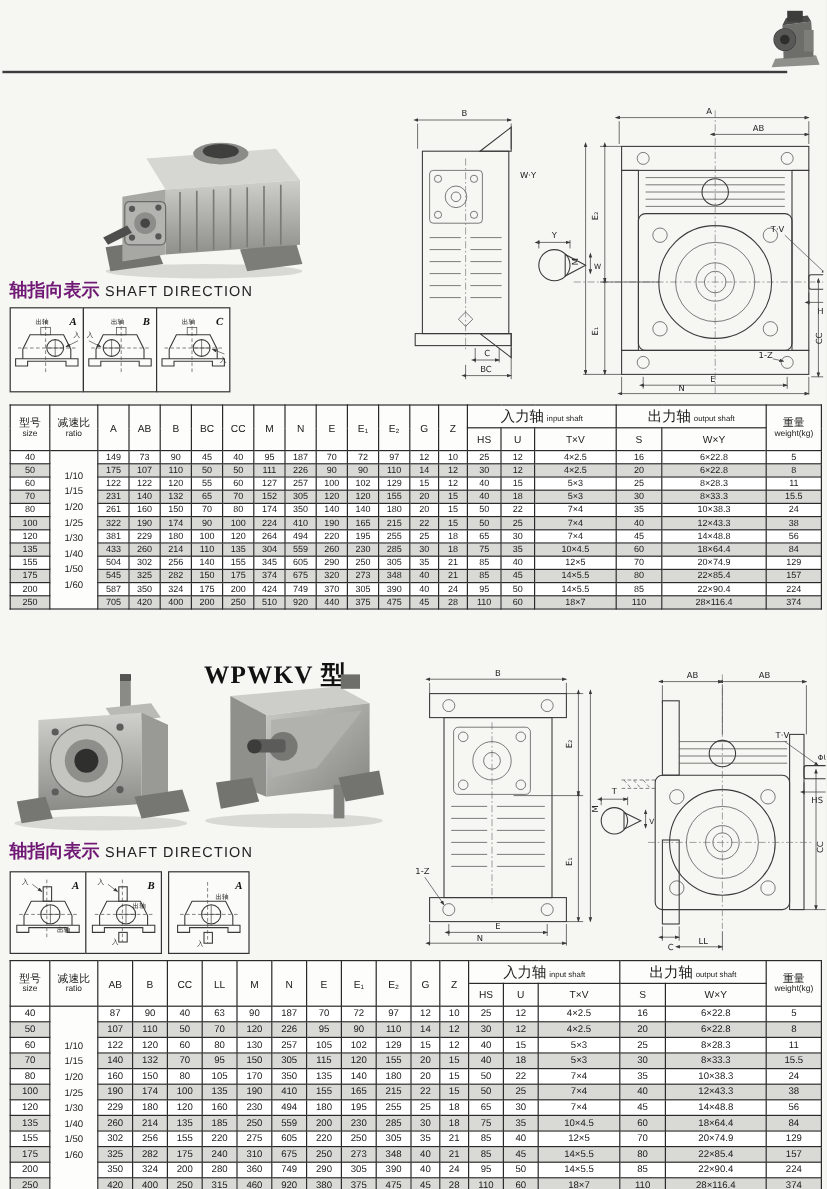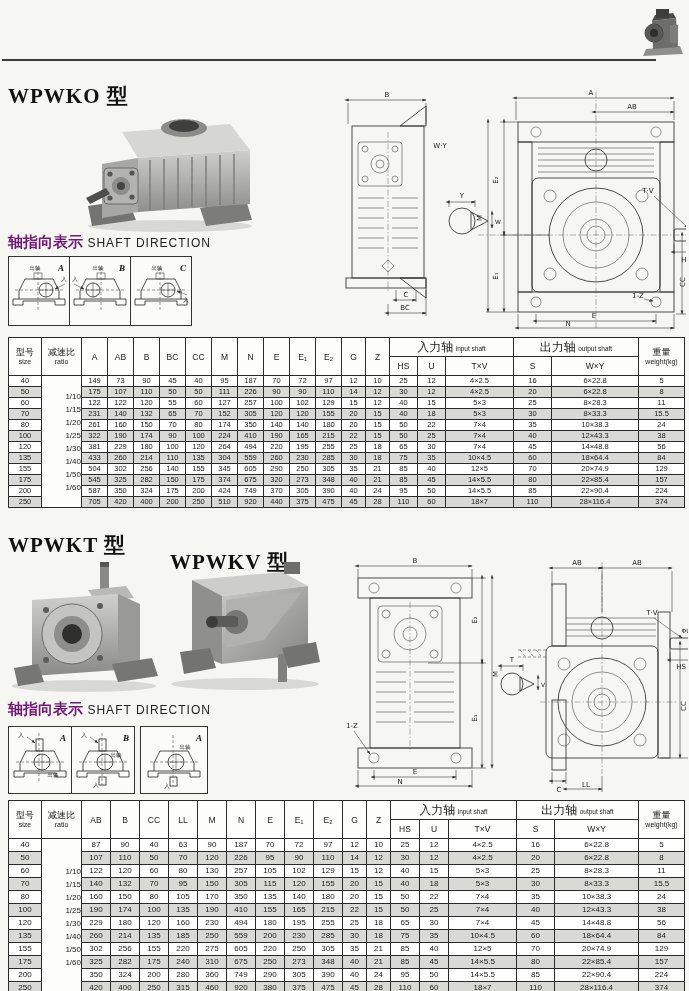--- a/index.html
+++ b/index.html
@@ -21,21 +21,21 @@
   table.spec thead th{font-size:8.5px;background:#fdfdfb;height:18px;}
   .h2l div{line-height:1.15;}
   .h2l .zh{font-size:9px;}
   .h2l .en{font-size:7px;}
   .grp .zh{font-size:12px;}
   .grp .en{font-size:6.5px;}
   #t1 tbody td{font-size:7.5px;height:10px;line-height:10px;}
   #t2 tbody td{font-size:8px;height:12px;line-height:12px;}
   table.spec tbody tr:nth-child(even) td{background:#d9d9d6;}
   table.spec td.ratio-cell{background:#fdfdfb;vertical-align:middle;}
-  .ratio-cell div{line-height:13px;font-size:8px;text-align:right;}
+  .ratio-cell div{line-height:13px;font-size:8px;}
   
   svg .ln{stroke:#3a3a3a;stroke-width:0.9;fill:none;}
   svg .thin{stroke:#4a4a4a;stroke-width:0.6;fill:none;}
   svg .dim{stroke:#3a3a3a;stroke-width:0.6;fill:none;}
   svg .cl{stroke:#666;stroke-width:0.5;fill:none;stroke-dasharray:6 2 1.5 2;}
   svg .dash{stroke:#555;stroke-width:0.6;fill:none;stroke-dasharray:3 2;}
   svg text.dlbl{font-family:"DejaVu Sans",sans-serif;font-size:7px;fill:#222;text-anchor:middle;}
   svg text.tiny{font-family:"DejaVu Sans",sans-serif;font-size:5.5px;fill:#222;text-anchor:middle;}
   svg text.letter{font-family:"Liberation Serif",serif;font-weight:bold;font-style:italic;
                   font-size:9px;fill:#111;text-anchor:middle;}
@@ -51,21 +51,20 @@
     <polygon points="12,16 36,13 33,8 15,10" fill="#4c4c4a"></polygon>
     <rect x="16" y="4" width="13" height="9" fill="#3d3d3b"></rect>
     <circle cx="14" cy="28" r="9" fill="#55555/2" stroke="#3a3a38" fill-opacity="0"></circle>
     <circle cx="14" cy="28" r="9" fill="#585856"></circle>
     <circle cx="14" cy="28" r="4" fill="#2e2e2c"></circle>
     <rect x="30" y="20" width="8" height="18" fill="#7d7d7a"></rect>
   </svg>
 
   <div class="abs rule" style="left:2px;top:59px;width:654px;"></div>
 
-  <div class="abs model-title" style="left:8px;top:82px;">WPWKO 型</div>
 
   <svg class="abs" style="left:80px;top:110px;" width="178" height="124" viewBox="0 0 178 124">
     <defs>
       <linearGradient id="pg1" x1="0" y1="0" x2="0" y2="1">
         <stop offset="0" stop-color="#cfcfcc"></stop>
           <stop offset="1" stop-color="#8e8e8b"></stop>
       </linearGradient>
     </defs>
     <ellipse cx="90" cy="116" rx="82" ry="6" fill="#000" opacity="0.12"></ellipse>
     <polygon points="8,96 48,90 56,110 12,116" fill="#737370"></polygon>
@@ -601,21 +600,20 @@
           <td>110</td>
           <td>60</td>
           <td>18×7</td>
           <td>110</td>
           <td>28×116.4</td>
           <td>374</td>
         </tr>
       </tbody>
   </table>
 
-  <div class="abs model-title" style="left:8px;top:531px;">WPWKT 型</div>
   <div class="abs model-title" style="left:170px;top:548px;">WPWKV 型</div>
 
   <svg class="abs" style="left:8px;top:560px;" width="152" height="134" viewBox="0 0 152 134">
     <defs>
       <linearGradient id="pg2" x1="0" y1="0" x2="0" y2="1">
         <stop offset="0" stop-color="#d0d0cd"></stop>
           <stop offset="1" stop-color="#8a8a87"></stop>
       </linearGradient>
     </defs>
     <ellipse cx="76" cy="126" rx="72" ry="6" fill="#000" opacity="0.12"></ellipse>

